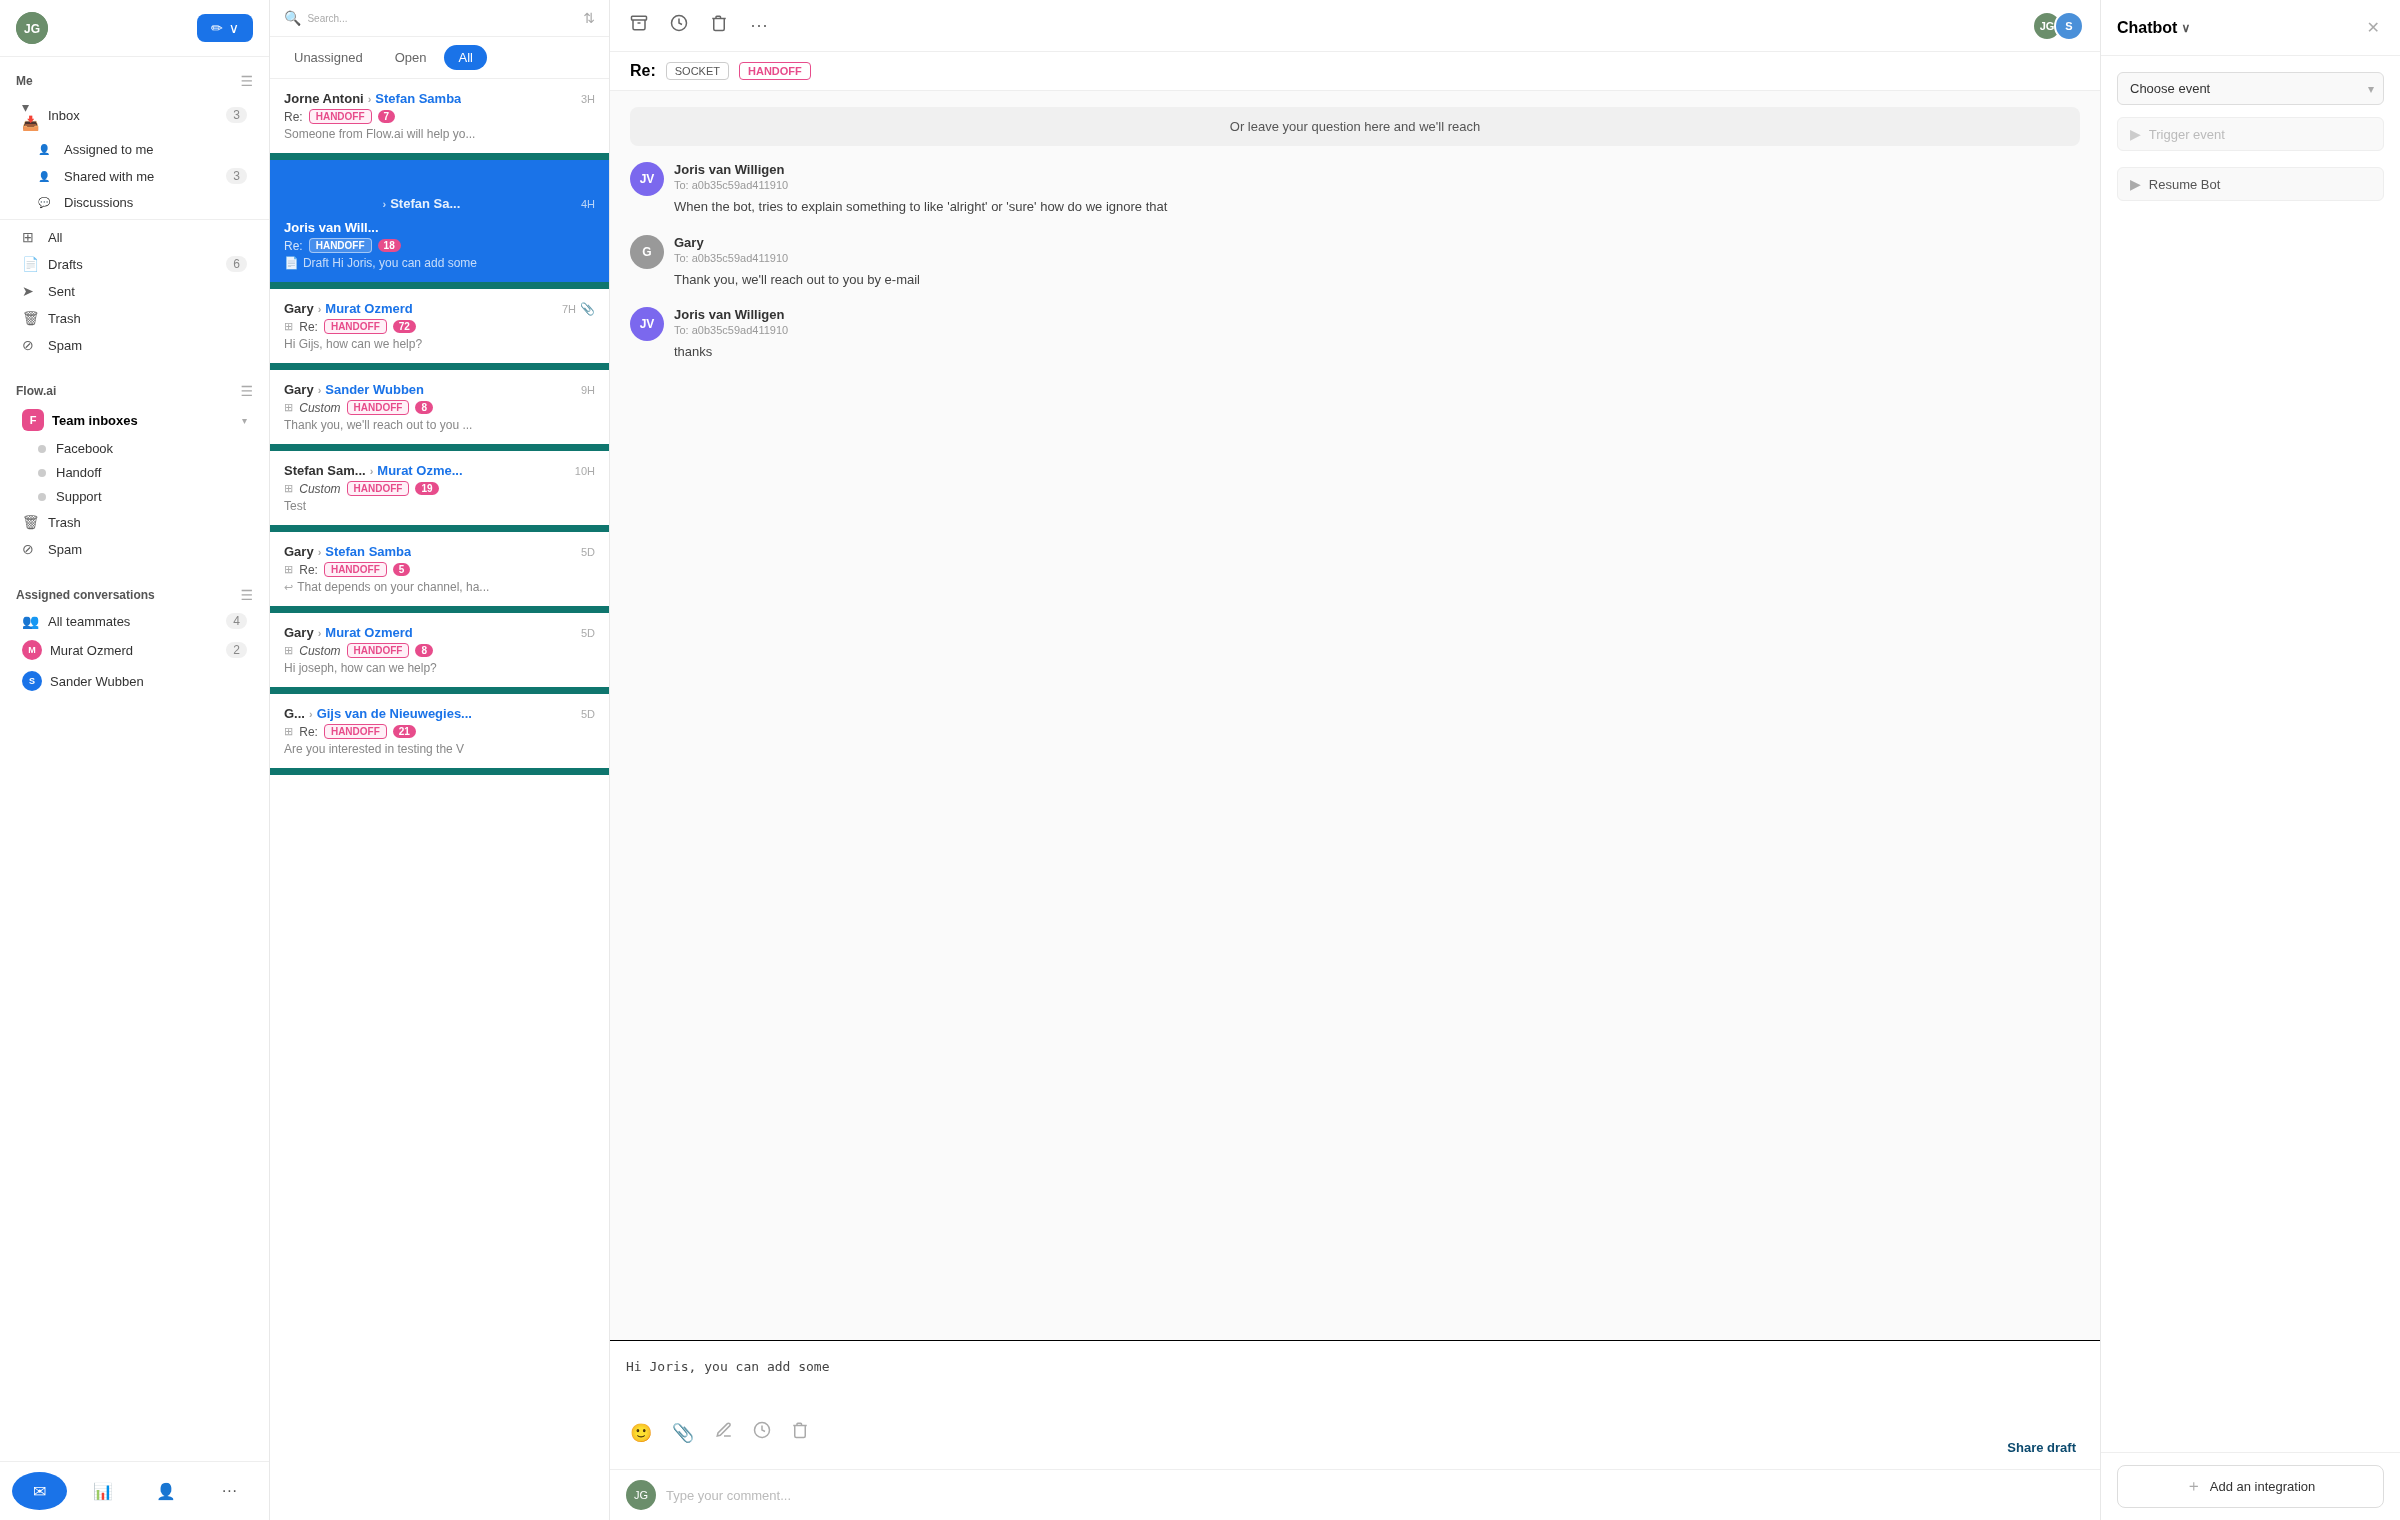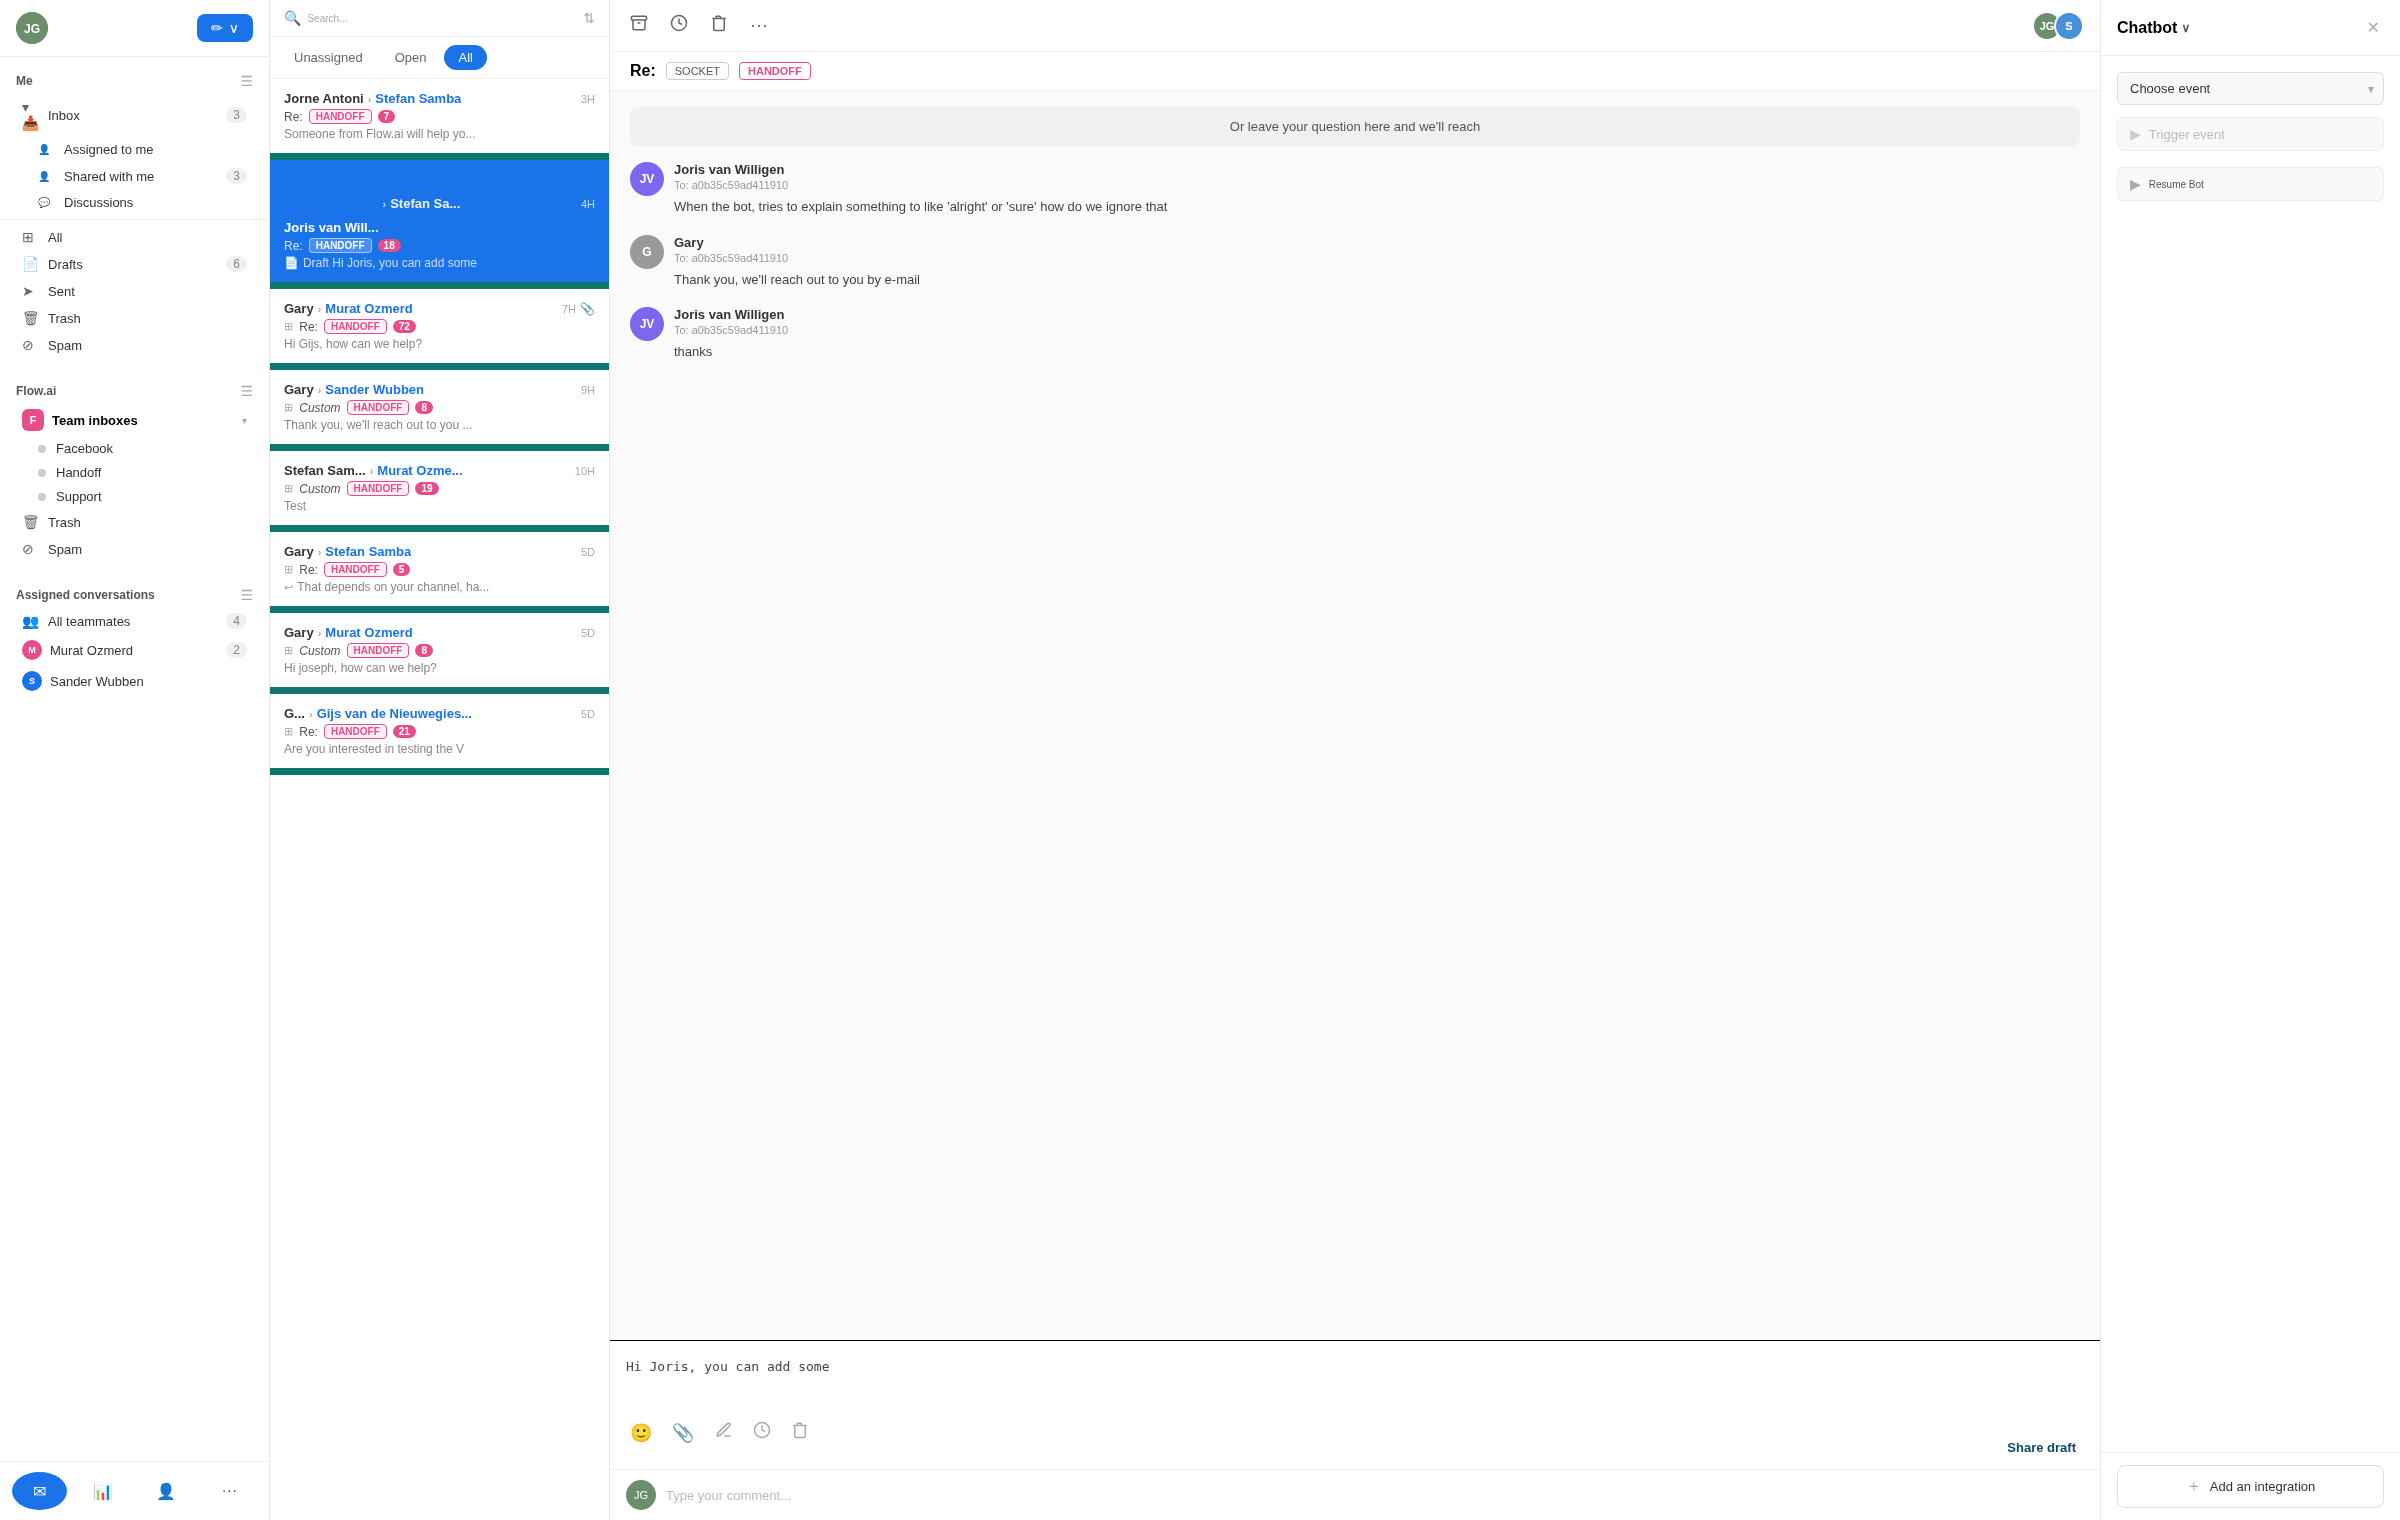--- a/index.html
+++ b/index.html
@@ -120,21 +120,21 @@
 
     .chatbot-body { flex: 1; padding: 16px; overflow-y: auto; }
     .event-select-wrapper { position: relative; margin-bottom: 12px; }
     .event-select { width: 100%; padding: 8px 12px; border: 1px solid #ddd; border-radius: 6px; font-size: 13px; color: #333; background: #f9f9f9; appearance: none; cursor: pointer; outline: none; }
     .select-arrow { position: absolute; right: 10px; top: 50%; transform: translateY(-50%); color: #aaa; pointer-events: none; font-size: 12px; }
     .trigger-event-row { display: flex; align-items: center; gap: 8px; padding: 8px 12px; border: 1px solid #eee; border-radius: 6px; background: #f9f9f9; margin-bottom: 16px; }
     .trigger-icon { color: #ccc; font-size: 14px; }
     .trigger-label { font-size: 13px; color: #bbb; }
     .resume-bot-row { display: flex; align-items: center; gap: 8px; padding: 8px 12px; border: 1px solid #eee; border-radius: 6px; background: #f9f9f9; cursor: pointer; }
     .play-icon { color: #aaa; font-size: 14px; }
-    .resume-label { font-size: 10px; color: #555; font-weight: 500; }
+    .resume-label { font-size: 13px; color: #555; font-weight: 500; }
 
     .chatbot-footer { padding: 12px 16px; border-top: 1px solid #eee; }
     .add-integration-btn { width: 100%; padding: 10px; border: 1px solid #ddd; border-radius: 8px; background: #fff; cursor: pointer; display: flex; align-items: center; justify-content: center; gap: 8px; font-size: 13px; color: #333; font-weight: 500; }
     .add-icon { color: #aaa; font-size: 16px; font-weight: 300; }
 
     
     ::-webkit-scrollbar { width: 4px; }
     ::-webkit-scrollbar-track { background: transparent; }
     ::-webkit-scrollbar-thumb { background: #ddd; border-radius: 2px; }
 

